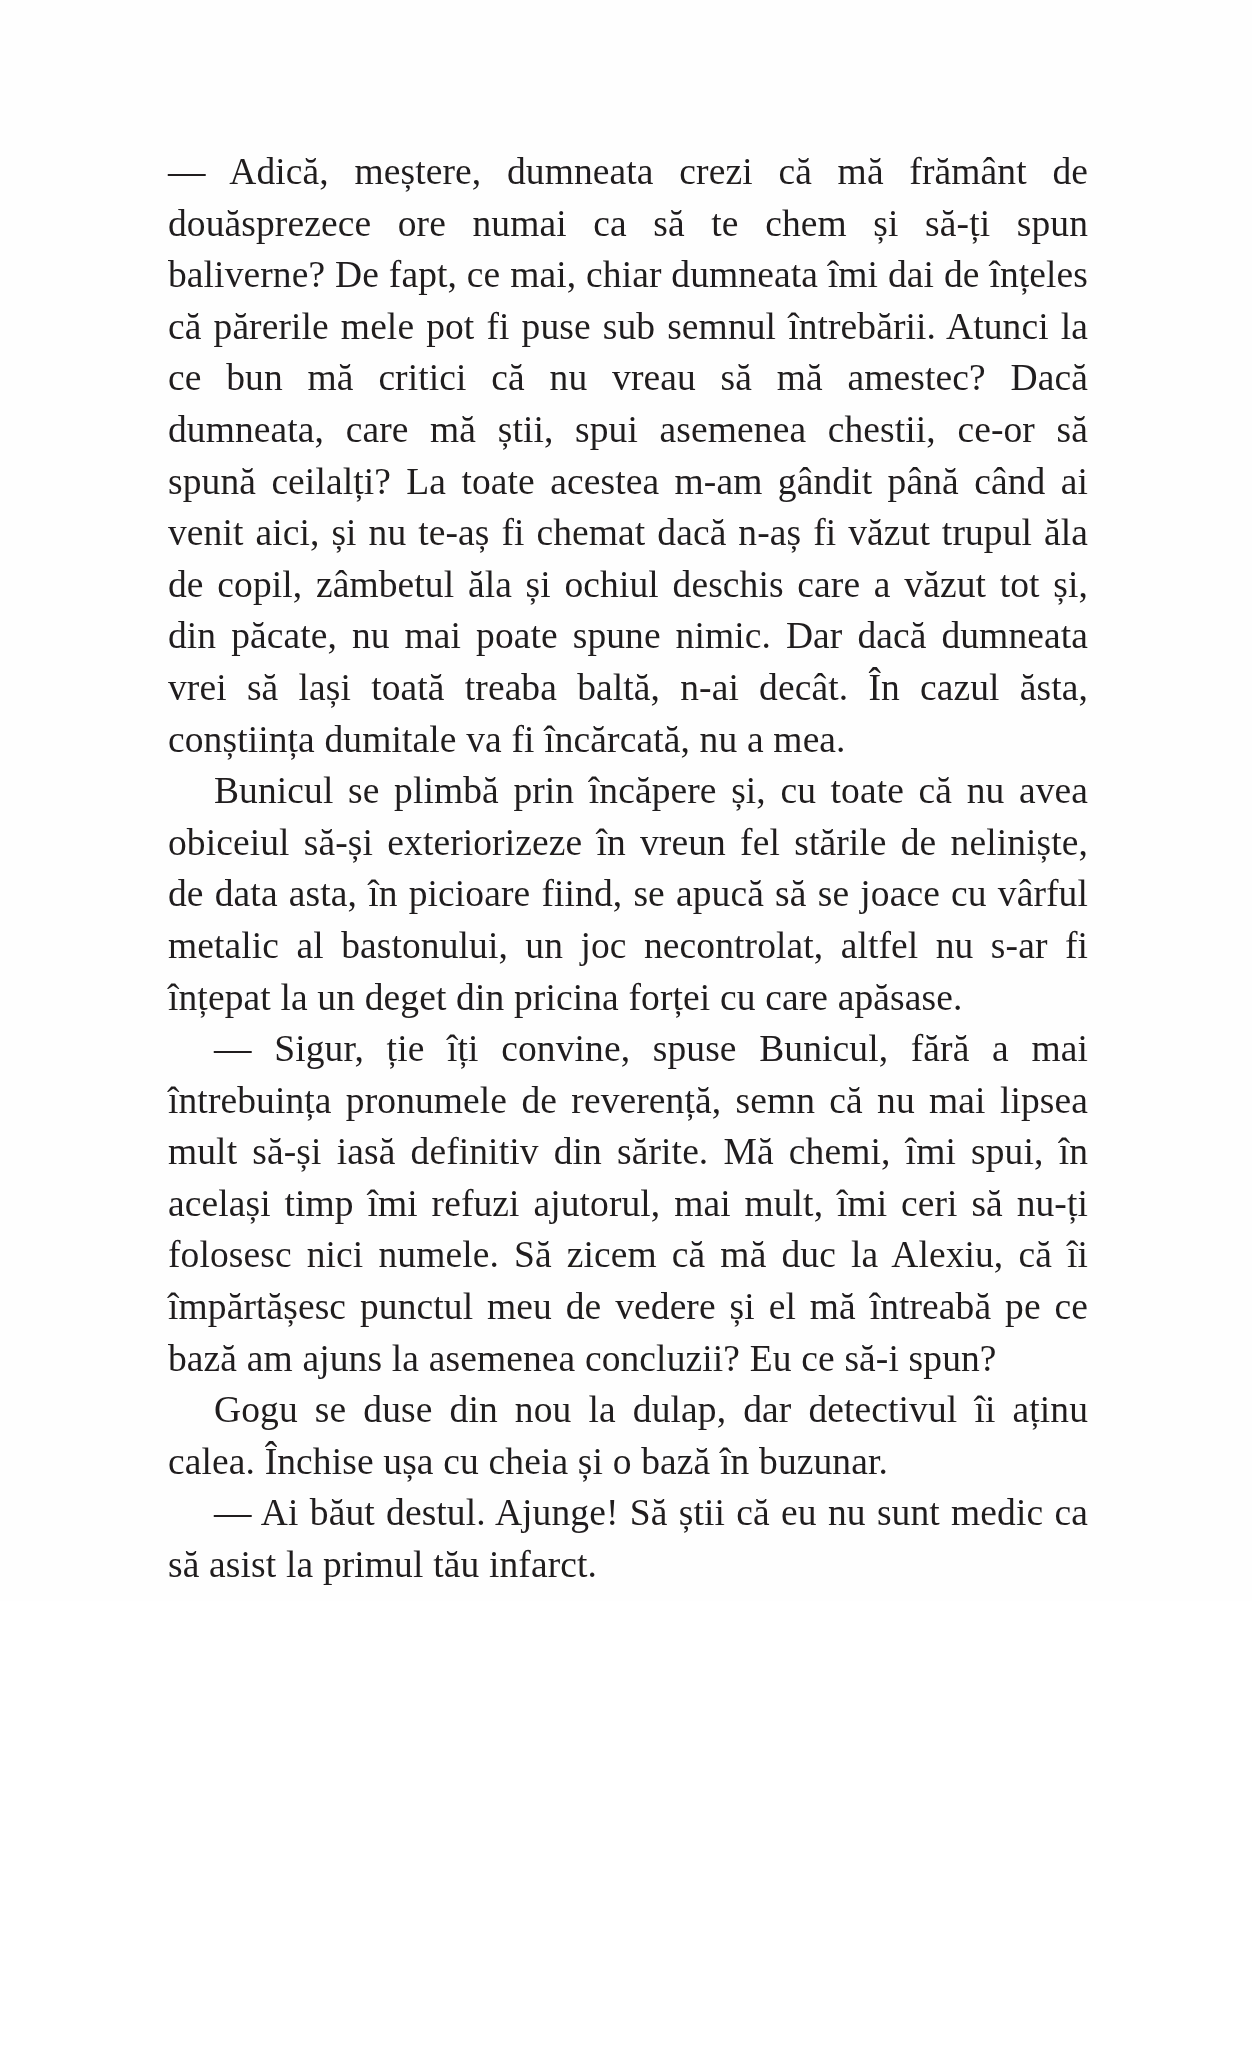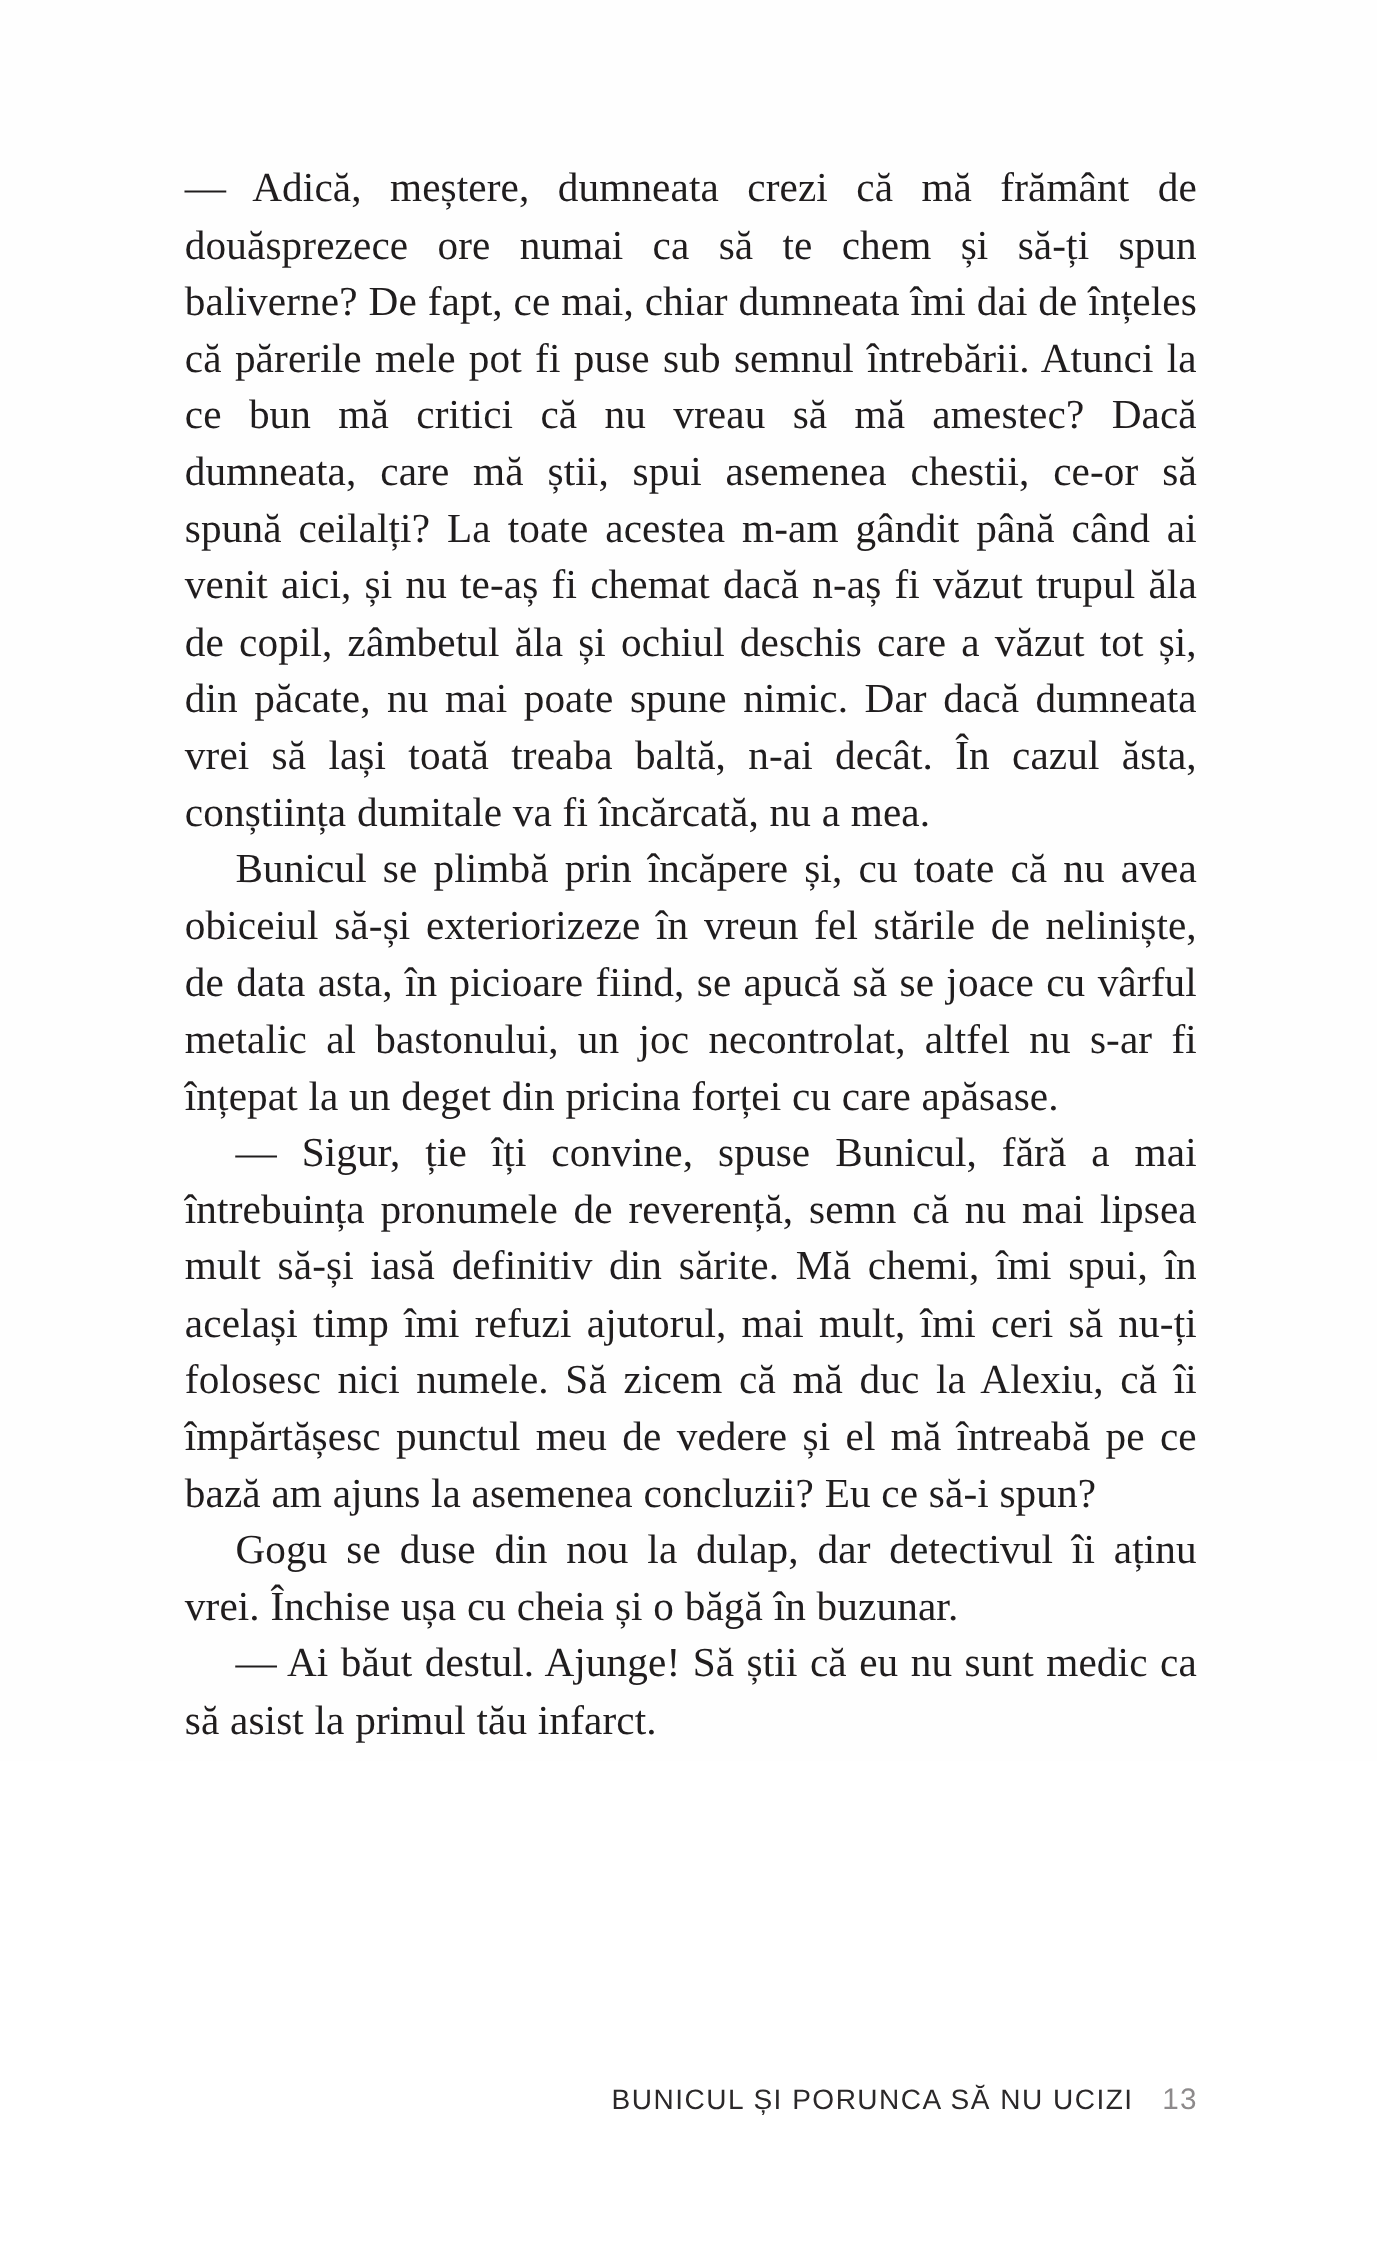--- a/index.html
+++ b/index.html
@@ -84,24 +84,18 @@
 </style>
 </head>
 <body>
 
 <div class="page">
 
   <div class="textblock">
     <p class="para">— Adică, meștere, dumneata crezi că mă frământ de douăsprezece ore numai ca să te chem și să-ți spun balivernе? De fapt, ce mai, chiar dumneata îmi dai de înțeles că părerile mele pot fi puse sub semnul întrebării. Atunci la ce bun mă critici că nu vreau să mă amestec? Dacă dumneata, care mă știi, spui asemenea chestii, ce-or să spună ceilalți? La toate acestea m-am gândit până când ai venit aici, și nu te-aș fi chemat dacă n-aș fi văzut trupul ăla de copil, zâmbetul ăla și ochiul deschis care a văzut tot și, din păcate, nu mai poate spune nimic. Dar dacă dumneata vrei să lași toată treaba baltă, n-ai decât. În cazul ăsta, conștiința dumitale va fi încărcată, nu a mea.</p>
     <p class="para">Bunicul se plimbă prin încăpere și, cu toate că nu avea obiceiul să-și exteriorizeze în vreun fel stările de neliniște, de data asta, în picioare fiind, se apucă să se joace cu vârful metalic al bastonului, un joc necontrolat, altfel nu s-ar fi înțepat la un deget din pricina forței cu care apăsase.</p>
     <p class="para">— Sigur, ție îți convine, spuse Bunicul, fără a mai întrebuința pronumele de reverență, semn că nu mai lipsea mult să-și iasă definitiv din sărite. Mă chemi, îmi spui, în același timp îmi refuzi ajutorul, mai mult, îmi ceri să nu-ți folosesc nici numele. Să zicem că mă duc la Alexiu, că îi împărtășesc punctul meu de vedere și el mă întreabă pe ce bază am ajuns la asemenea concluzii? Eu ce să-i spun?</p>
-    <p class="para">Gogu se duse din nou la dulap, dar detectivul îi aținu vrei. Închise ușa cu cheia și o băgă în buzunar.</p>
+    <p class="para">Gogu se duse din nou la dulap, dar detectivul îi aținu calea. Închise ușa cu cheia și o bază în buzunar.</p>
     <p class="para">— Ai băut destul. Ajunge! Să știi că eu nu sunt medic ca să asist la primul tău infarct.</p>
   </div>
 
-  <div class="footer">
-    <div class="footer-inner">
-      <span class="running-head">BUNICUL ȘI PORUNCA SĂ NU UCIZI</span>
-      <span class="folio">13</span>
-    </div>
-  </div>
 
 </div>
 
 </body></html>

